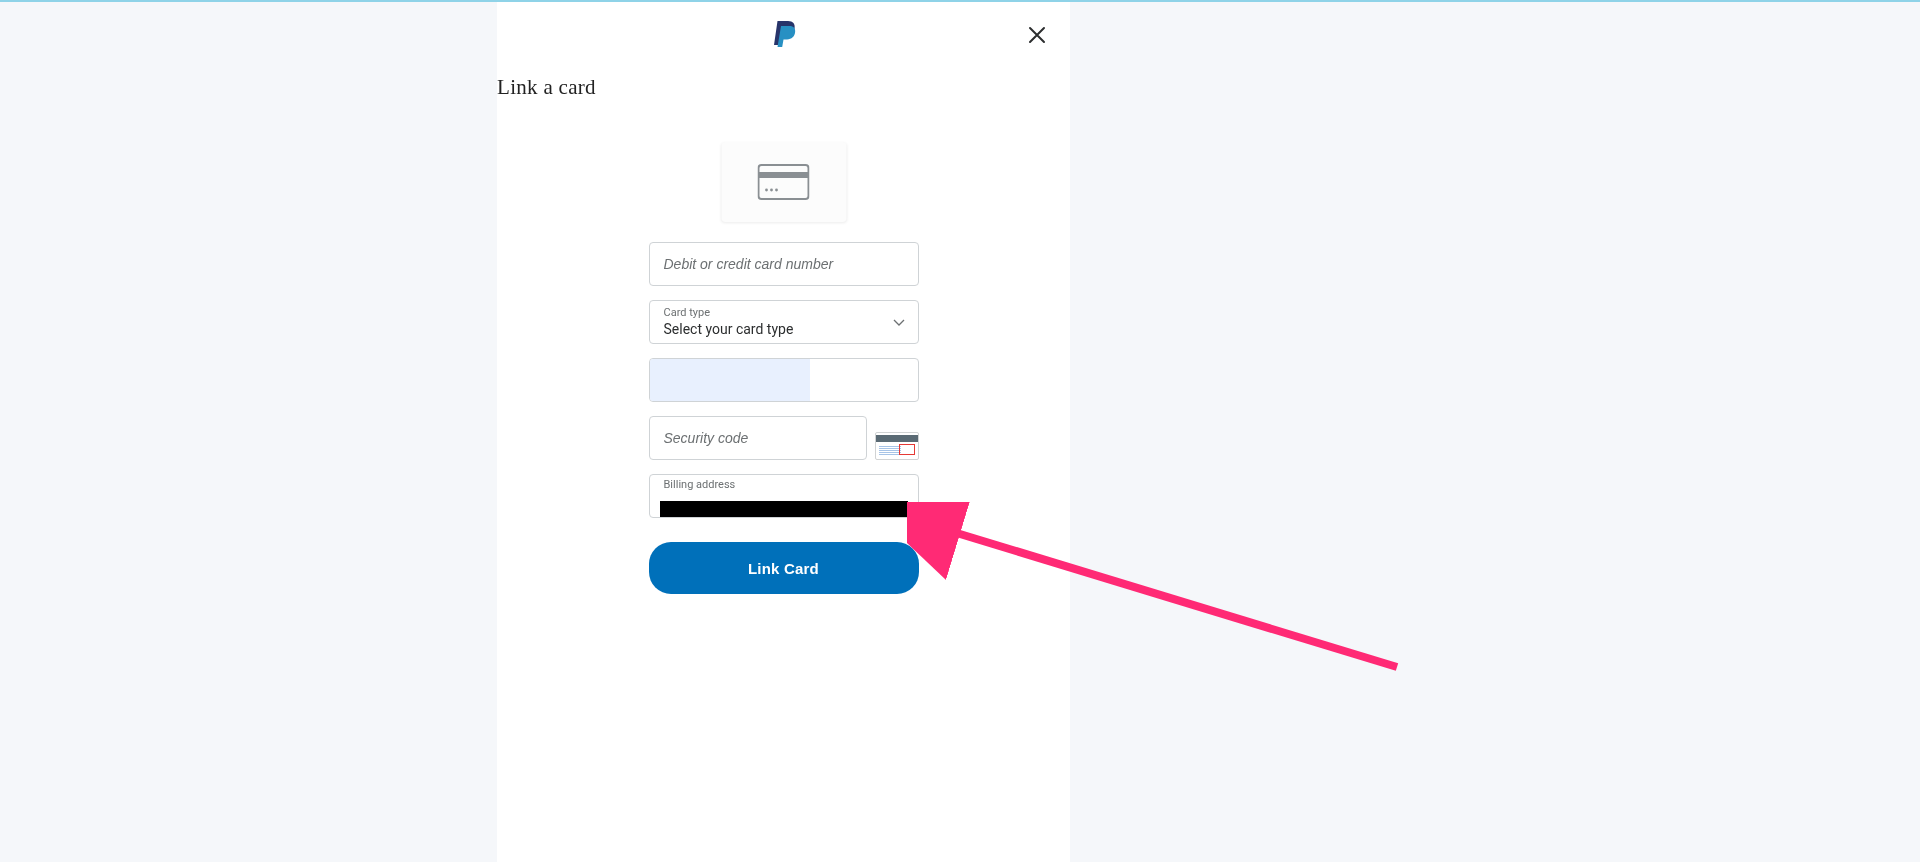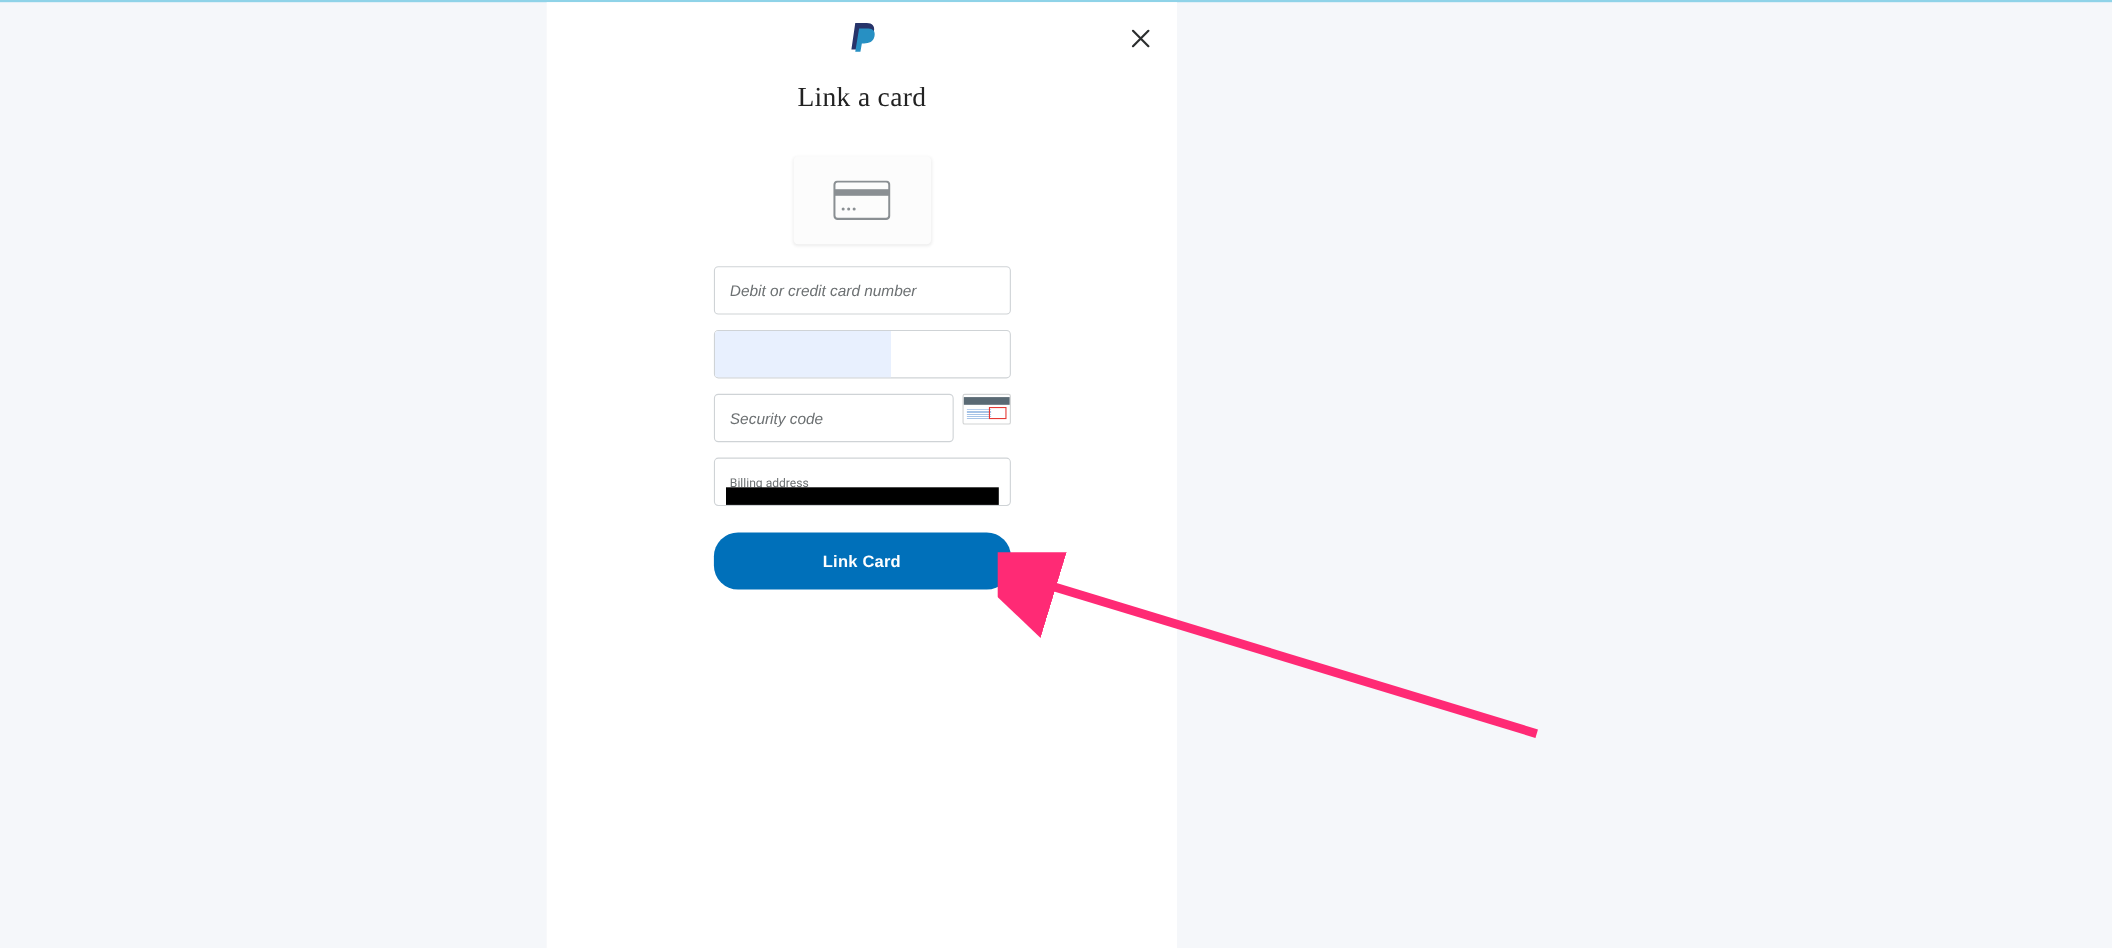--- a/index.html
+++ b/index.html
@@ -31,22 +31,21 @@
     .close-x svg { width:22px; height:22px; display:block; }
     
     .logo {
       position:absolute; top:18px; left:50%;
       transform:translateX(-50%);
     }
     .logo svg { width:26px; height:30px; display:block; }
     
     .title {
       position:absolute; top:73px; left:0; right:0;
-      text-align:center;
-      font-size:25px; font-weight:300;
+      font-size:21px; font-weight:300;
       color:#222;
       font-family: Georgia, "Times New Roman", serif;
       letter-spacing:0.3px;
     }
     
     .card-box {
       position:absolute; top:140px; left:50%;
       transform:translateX(-50%);
       width:125px; height:80px;
       border-radius:4px;
@@ -101,21 +100,21 @@
       border-radius:4px;
       background:#fff;
       margin-bottom:14px;
       display:flex;
     }
     .autofill .af-left {
       width:60%; height:100%;
       background:#e8f0fe;
       border-top-left-radius:3px; border-bottom-left-radius:3px;
     }
-    .sec-row { display:flex; align-items:flex-start; margin-bottom:14px; }
+    .sec-row { display:flex; align-items:flex-end; margin-bottom:14px; }
     .sec-row .field { flex:1; margin-bottom:0; }
     .cvv-img {
       width:42px; height:26px; margin-left:8px;
       border:1px solid #d1d3d4; border-radius:2px;
       background:#fff; position:relative; overflow:hidden;
     }
     .cvv-img .mag { position:absolute; top:2px; left:0; right:0; height:7px; background:#5a6a74; }
     .cvv-img .sig {
       position:absolute; bottom:4px; left:3px;
       width:22px; height:9px;
@@ -131,21 +130,21 @@
     .billing-redacted {
       height:42px;
       border:1px solid #cfd3d6;
       border-radius:4px;
       background:#fff;
       margin-bottom:24px;
       position:relative;
       overflow:hidden;
     }
     .billing-redacted .small-label {
-      top:16px;
+      top:3px;
     }
     .billing-redacted .blk {
       position:absolute; bottom:0; left:10px; right:10px; height:16px;
       background:#000;
     }
     .link-btn {
       width:100%; height:52px;
       border:none; border-radius:22px;
       background:#0070ba;
       color:#fff;
@@ -187,20 +186,29 @@
         <circle cx="19" cy="26" r="1.4" fill="#8a8f93"></circle>
       </svg>
     </div>
 
     <div class="form">
 
       <div class="field">
         <input type="text" placeholder="Debit or credit card number" style="">
       </div>
 
+      <div class="field has-label">
+        <span class="small-label">Card type</span>
+        <span class="value-text">Select your card type</span>
+        <span class="chev">
+          <svg viewBox="0 0 14 14">
+              <path d="M2 5 L7 10 L12 5" fill="none" stroke="#6c7072" stroke-width="1.3"></path>
+            </svg>
+        </span>
+      </div>
 
       <div class="autofill">
         <div class="af-left"></div>
       </div>
 
       <div class="sec-row">
         <div class="field">
           <input type="text" placeholder="Security code" style="">
         </div>
         <div class="cvv-img">

